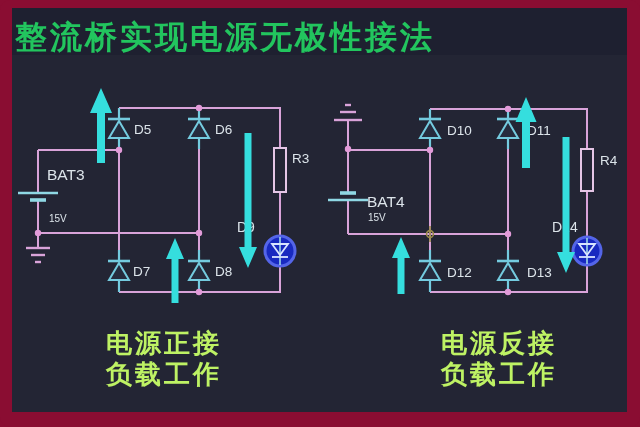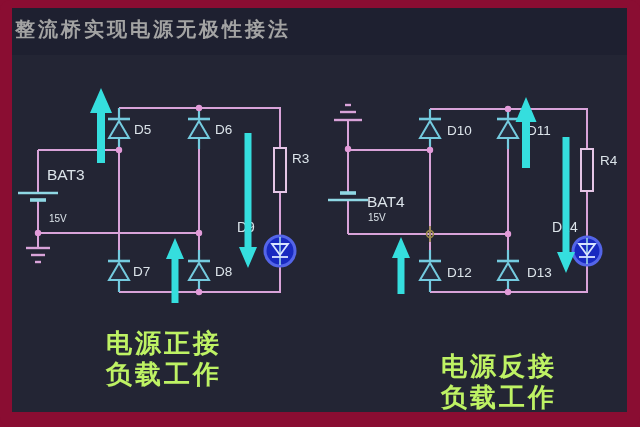--- a/index.html
+++ b/index.html
@@ -12,30 +12,30 @@
   .canvas{
     position:absolute;left:12px;top:8px;width:615px;height:404px;
     background:#232534;
   }
   .title-strip{
     position:absolute;left:12px;top:8px;width:615px;height:47px;
     background:#1e2030;
   }
   .page-title{
     position:absolute;left:15px;top:16px;
-    font-size:20px;font-weight:bold;color:#a3a3a3;letter-spacing:3px;
+    font-size:32px;font-weight:bold;color:#22c55e;letter-spacing:3px;
     white-space:nowrap;
   }
   .caption{
     position:absolute;
     font-size:26px;font-weight:bold;color:#bef264;letter-spacing:3px;
     line-height:31px;white-space:nowrap;
   }
   .caption-left{left:106px;top:328px;}
-  .caption-right{left:441px;top:328px;margin-top:23px;}
+  .caption-right{left:441px;top:328px;}
   svg{position:absolute;left:0;top:0;}
   svg text{fill:#dce4ea;font-family:"Liberation Sans", sans-serif;}
   .wire{stroke:#d9a3d9;stroke-width:2;fill:none;}
   .stem{stroke:#74cbdf;stroke-width:2.2;fill:none;}
   .diobar{stroke:#74cbdf;stroke-width:2.6;fill:none;}
   .diotri{stroke:#74cbdf;stroke-width:2;fill:#262c3e;}
   .dot{fill:#e29bd9;}
   .arrow{fill:#35dede;}
   .bat{stroke:#8fd8e4;fill:none;}
   .res{stroke:#e5c6e6;stroke-width:2;fill:none;}

